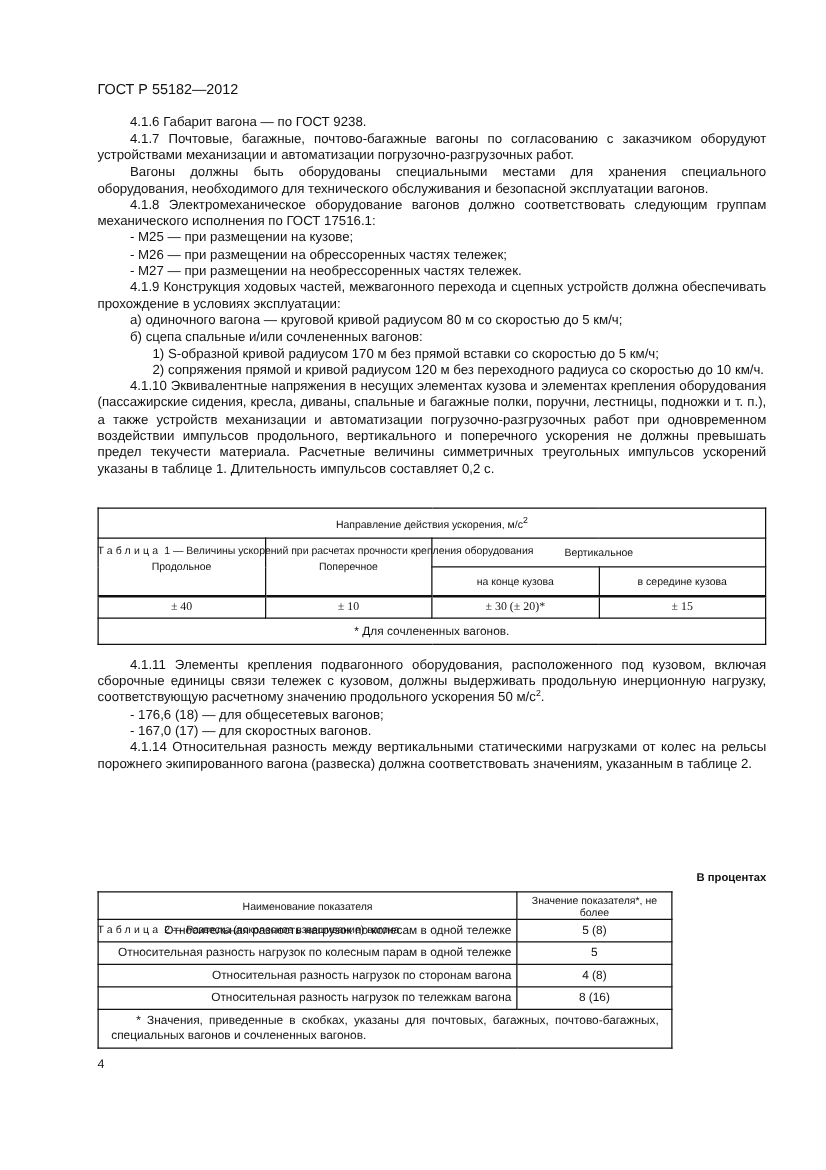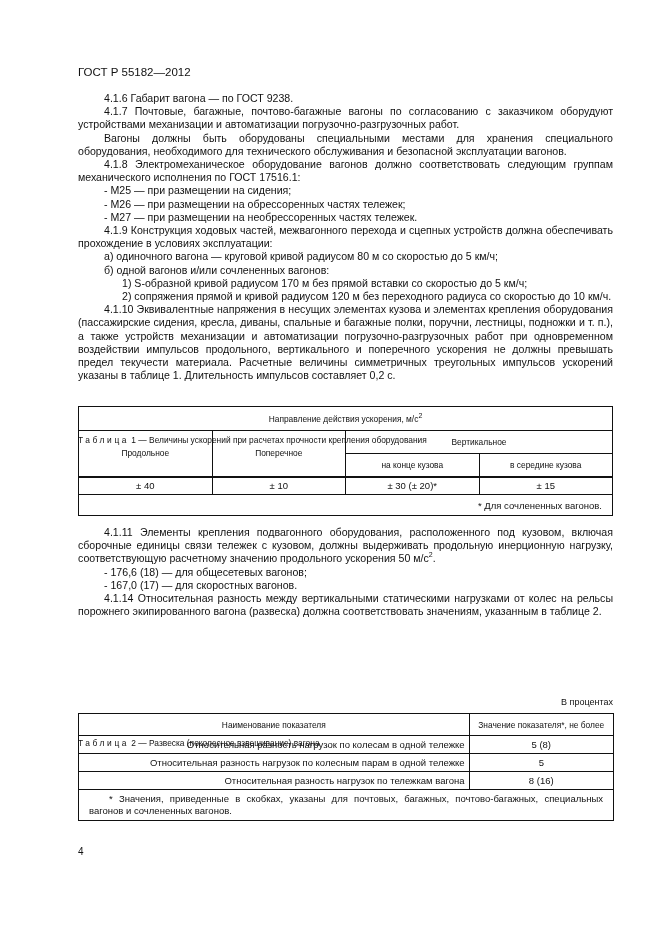--- a/index.html
+++ b/index.html
@@ -7,46 +7,46 @@
          font-family:"Liberation Sans", sans-serif; color:#111; }
   .header { position:absolute; left:78px; top:66px; font-weight:normal; font-size:11.5px; }
   .body-text { position:absolute; left:78px; width:535px; top:92px; font-size:10.6px; line-height:13.2px; }
   .p { margin:0; text-align:justify; text-align-last:left; }
   .ind { text-indent:26px; }
   .ind2 { padding-left:26px; }
   .ind3 { padding-left:44px; }
   sup { font-size:7px; line-height:0; }
   .cap { position:absolute; left:78px; font-size:8.4px;margin-top:48px; }
   .cap .lbl { letter-spacing:2.6px; }
-  .unit { position:absolute; right:48px; font-size:9px; }
+  .unit { position:absolute; right:48px; font-size:9px;font-weight:bold; }
   table { position:absolute; border-collapse:collapse; font-size:8.4px; }
   td { border:1px solid #111; text-align:center; padding:0 4px; }
   .t1 { left:78px; top:406px; width:535px; }
-  .t2 { left:78px; top:713px; width:536px; }
-  .thick td { border-top:2.5px solid #111; }
+  .t2 { left:78px; top:713px; width:460px; }
+  .thick td { border-top:2.5px solid #111;font-family:Liberation Serif, serif; }
   .left { text-align:right; padding-left:12px; }
-  .fn { text-align:right; padding:3px 10px; }
+  .fn { text-align:center; padding:3px 10px; }
   .page-num { position:absolute; left:78px; top:846px; font-size:10px; }
 </style>
 </head>
 <body>
 
 <div class="header">ГОСТ Р 55182—2012</div>
 
 <div class="body-text">
   <p class="p ind">4.1.6  Габарит вагона — по ГОСТ 9238.</p>
   <p class="p ind">4.1.7  Почтовые, багажные, почтово-багажные вагоны по согласованию с заказчиком оборудуют устройствами механизации и автоматизации погрузочно-разгрузочных работ.</p>
   <p class="p ind">Вагоны должны быть оборудованы специальными местами для хранения специального оборудования, необходимого для технического обслуживания и безопасной эксплуатации вагонов.</p>
   <p class="p ind">4.1.8  Электромеханическое оборудование вагонов должно соответствовать следующим группам механического исполнения по ГОСТ 17516.1:</p>
-  <p class="p ind2">- М25 — при размещении на сидения;</p>
+  <p class="p ind2">- М25 — при размещении на кузове;</p>
   <p class="p ind2">- М26 — при размещении на обрессоренных частях тележек;</p>
   <p class="p ind2">- М27 — при размещении на необрессоренных частях тележек.</p>
   <p class="p ind">4.1.9  Конструкция ходовых частей, межвагонного перехода и сцепных устройств должна обеспечивать прохождение в условиях эксплуатации:</p>
   <p class="p ind2">а)  одиночного вагона — круговой кривой радиусом 80 м со скоростью до 5 км/ч;</p>
-  <p class="p ind2">б)  одной вагонов и/или сочлененных вагонов:</p>
+  <p class="p ind2">б)  сцепа спальные и/или сочлененных вагонов:</p>
   <p class="p ind3">1)  S-образной кривой радиусом 170 м без прямой вставки со скоростью до 5 км/ч;</p>
   <p class="p" style="text-indent:44px">2)  сопряжения прямой и кривой радиусом 120 м без переходного радиуса со скоростью до 10 км/ч.</p>
   <p class="p ind">4.1.10  Эквивалентные напряжения в несущих элементах кузова и элементах крепления оборудования (пассажирские сидения, кресла, диваны, спальные и багажные полки, поручни, лестницы, подножки и т. п.), а также устройств механизации и автоматизации погрузочно-разгрузочных работ при одновременном воздействии импульсов продольного, вертикального и поперечного ускорения не должны превышать предел текучести материала. Расчетные величины симметричных треугольных импульсов ускорений указаны в таблице 1. Длительность импульсов составляет 0,2 с.</p>
 </div>
 
 <div class="cap" style="top:387px">
   <span class="lbl">Таблица</span><span> 1 — Величины ускорений при расчетах прочности крепления оборудования</span>
 </div>
 
 <table class="t1">
@@ -95,20 +95,24 @@
   </tr>
   <tr style="height:18px;font-size:9.5px">
     <td class="left">Относительная разность нагрузок по колесам в одной тележке</td>
     <td>5 (8)</td>
   </tr>
   <tr style="height:18px;font-size:9.5px">
     <td class="left">Относительная разность нагрузок по колесным парам в одной тележке</td>
     <td>5</td>
   </tr>
   <tr style="height:18px;font-size:9.5px">
+    <td class="left">Относительная разность нагрузок по сторонам вагона</td>
+    <td>4 (8)</td>
+  </tr>
+  <tr style="height:18px;font-size:9.5px">
     <td class="left">Относительная разность нагрузок по тележкам вагона</td>
     <td>8 (16)</td>
   </tr>
   <tr style="height:29px">
     <td colspan="2" class="fn" style="text-indent:20px;font-size:9.5px;line-height:12px;text-align:justify">* Значения, приведенные в скобках, указаны для почтовых, багажных, почтово-багажных, специальных вагонов и сочлененных вагонов.</td>
   </tr>
 </tbody>
   </table>
 
 <div class="page-num">4</div>

